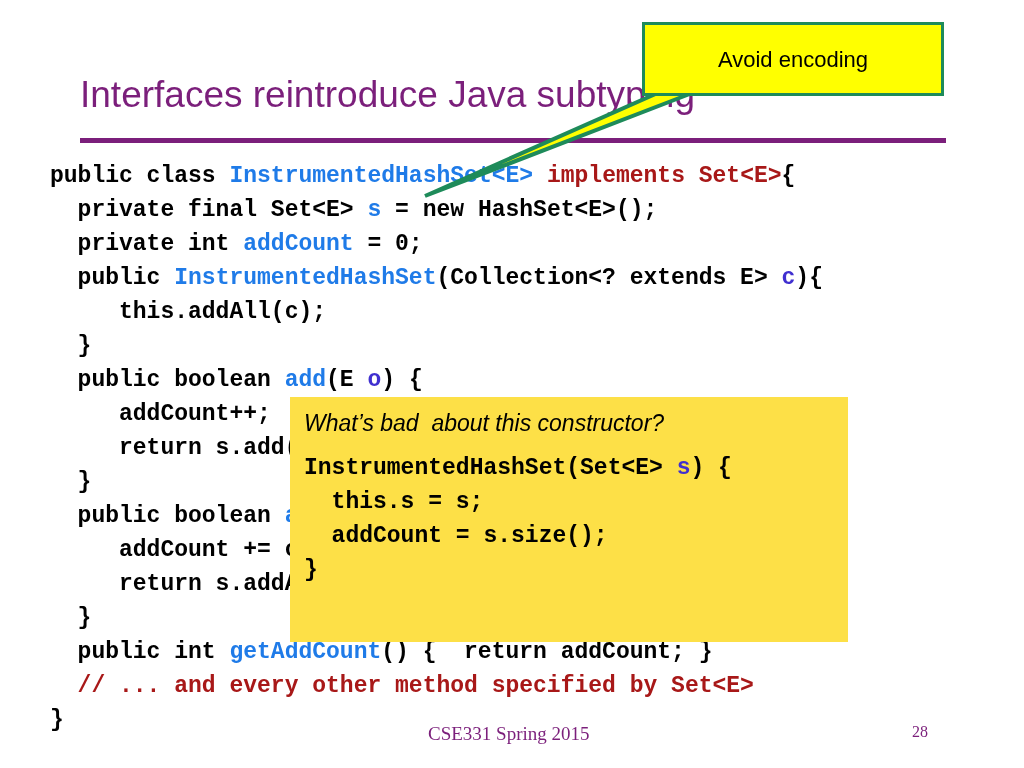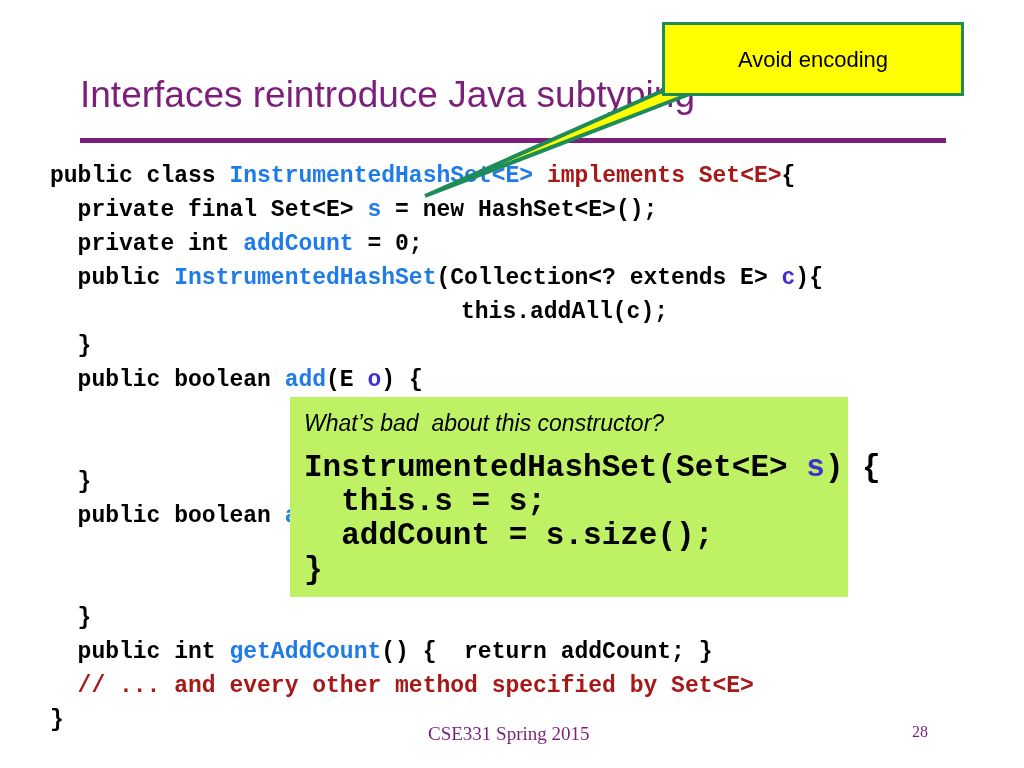--- a/index.html
+++ b/index.html
@@ -45,21 +45,21 @@
     width: 960px;
     font-family: "Liberation Mono", "DejaVu Sans Mono", monospace;
     font-size: 23px;
     font-weight: bold;
     color: #000000;
     line-height: 34px;
     white-space: pre;
   }
   .code-line { height: 34px; white-space: pre; }
   .ind1 { padding-left: 2.0ch; }
-  .ind2 { padding-left: 5.0ch; text-align: center; }
+  .ind2 { padding-left: 5.0ch; }
   .tk-blue   { color: #1F7BE8; }
   .tk-indigo { color: #4030D0; }
   .tk-red    { color: #A81818; }
   .tk-black  { color: #000000; margin-top: 37px; }
 
   
   #callout-pointer {
     position: absolute;
     left: 0; top: 0;
     width: 1024px; height: 768px;
@@ -71,53 +71,52 @@
     top: 22px;
     width: 302px;
     height: 74px;
     background: #FFFF00;
     border: 3px solid #1E8B5A;
     box-sizing: border-box;
     display: flex;
     flex-direction: row;
     align-items: center;
     justify-content: center;
-    margin-left: 20px;
   }
   #callout-box .cl {
     font-family: "Liberation Sans", sans-serif;
     font-size: 22px;
     color: #000000;
     line-height: 29px;
     white-space: nowrap;
   }
 
   
   #inset-panel {
     position: absolute;
     left: 290px;
     top: 397px;
     width: 558px;
-    height: 200px;
-    background: #bef264;
+    height: 245px;
+    background: #fde047;
     box-sizing: border-box;
     padding: 10px 0 0 14px;
   }
   #inset-question {
     font-family: "Liberation Sans", sans-serif;
     font-style: italic;
     font-size: 23px;
     color: #000000;
     line-height: 32px;
     white-space: pre;
   }
   #inset-code {
     margin-top: 12px;
     font-family: "Liberation Mono", "DejaVu Sans Mono", monospace;
-    font-size: 31px;
+    font-size: 23px;
     font-weight: bold;
     color: #000000;
     line-height: 34px;
     white-space: pre;
   }
 
   
   #footer-course {
     position: absolute;
     left: 428px;

